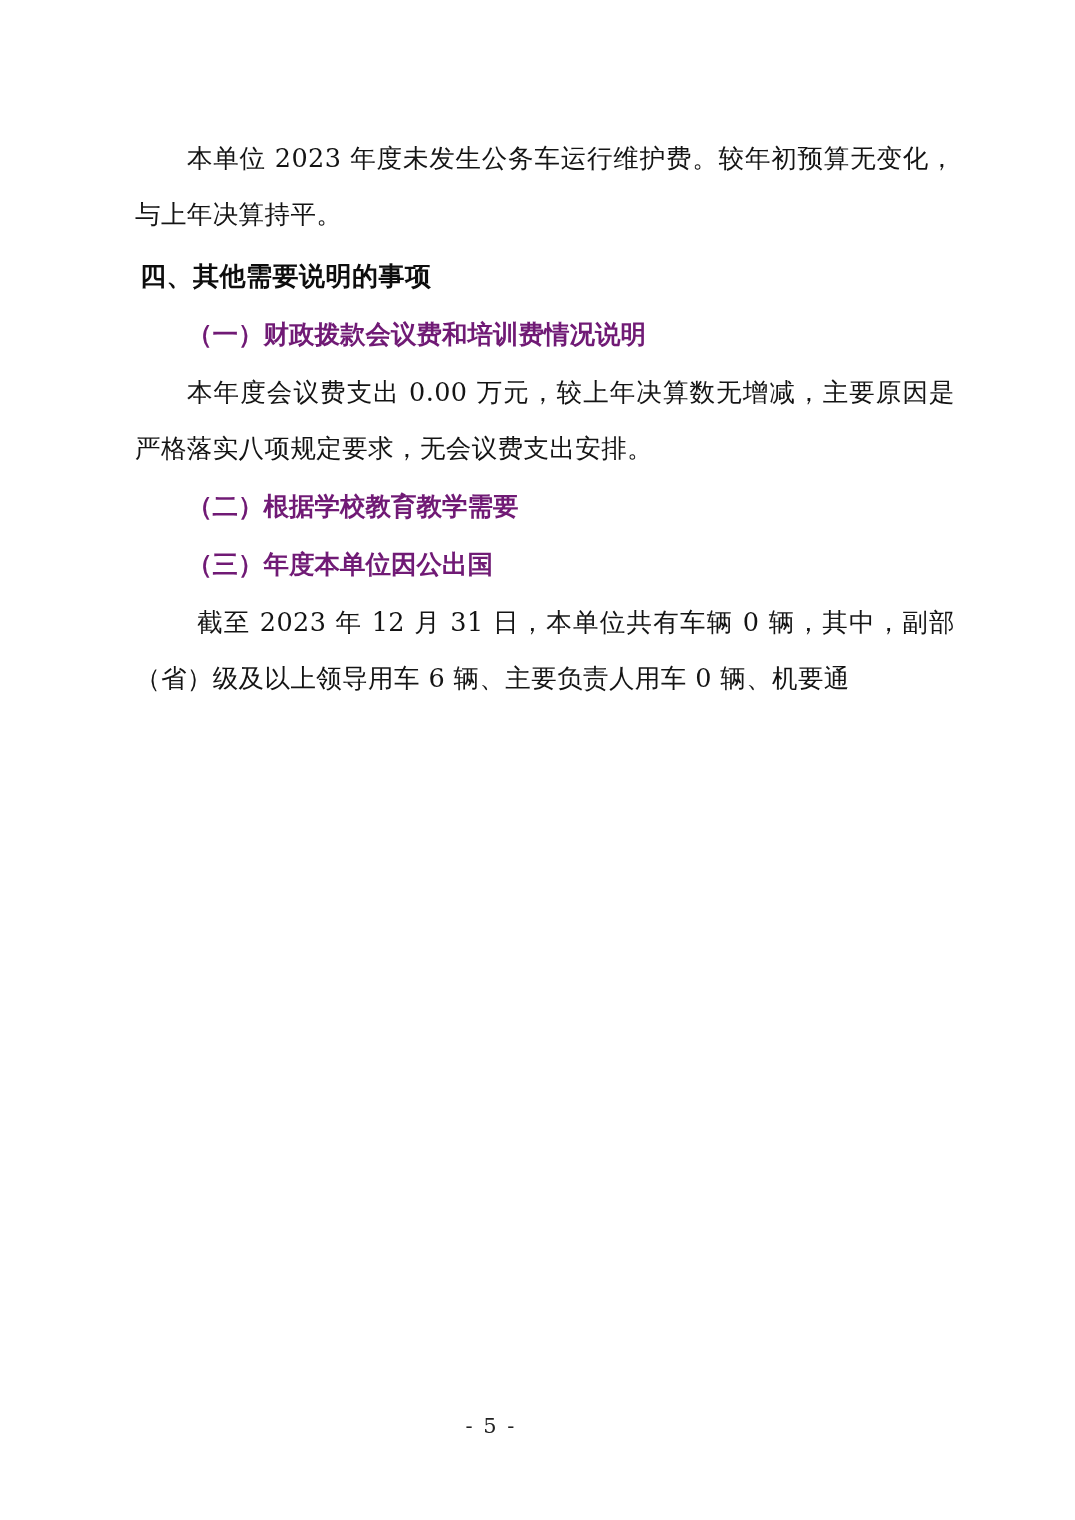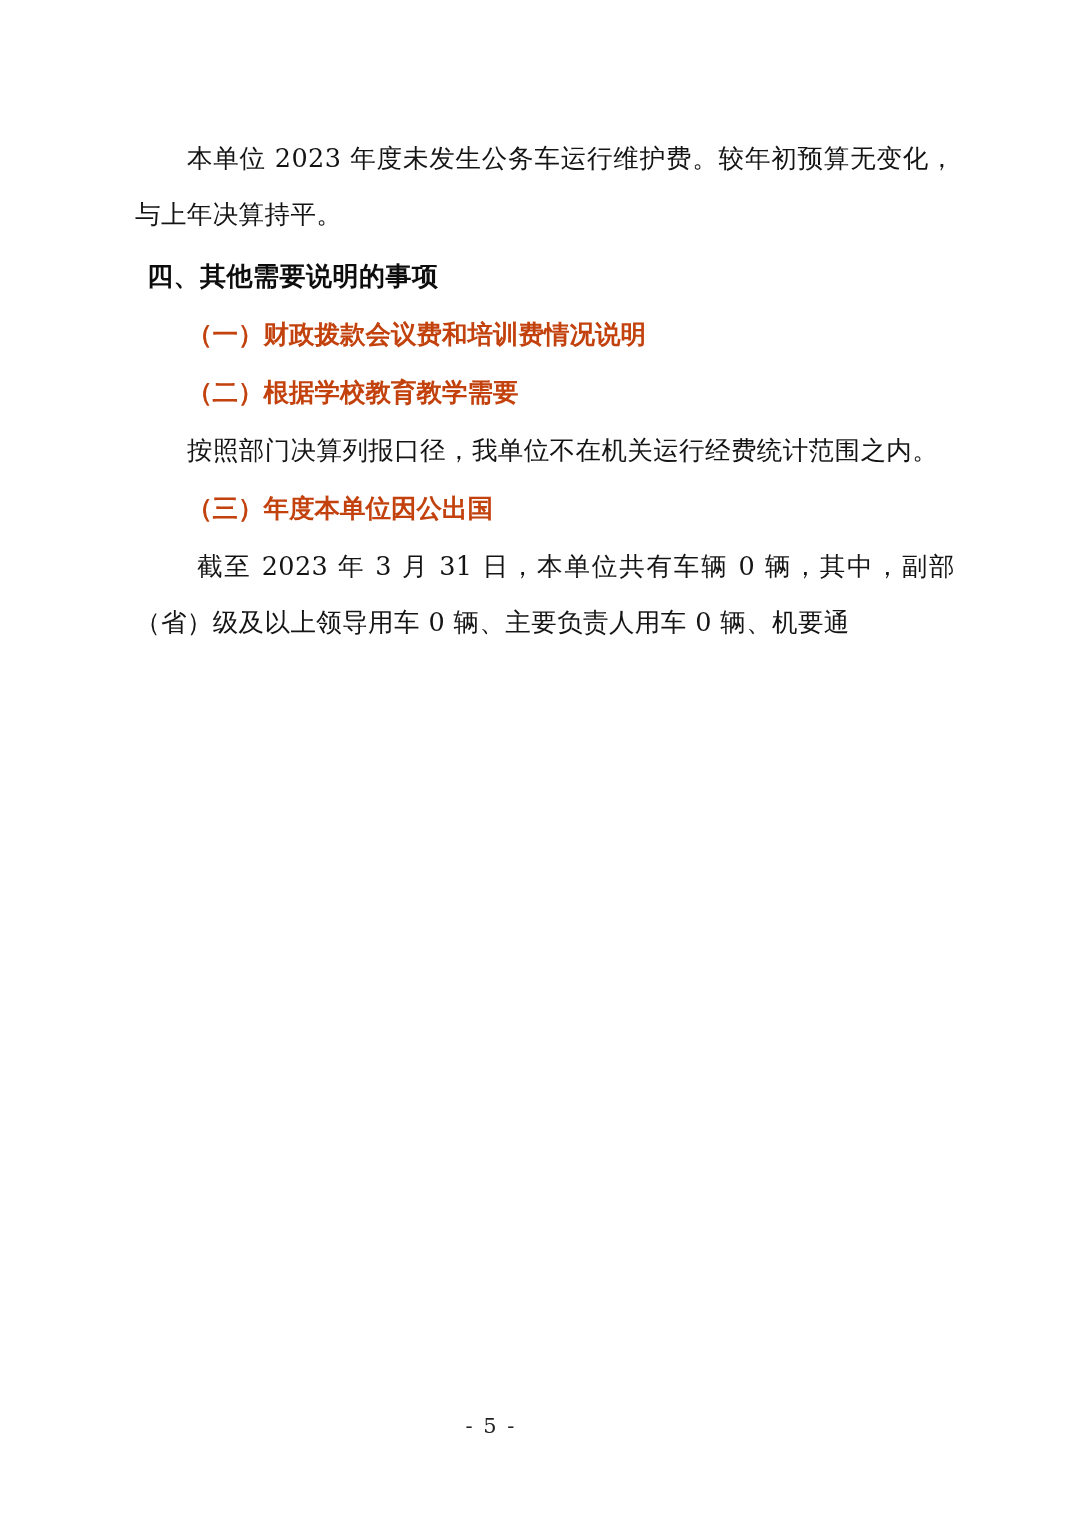--- a/index.html
+++ b/index.html
@@ -39,33 +39,33 @@
   p.indent {
     text-indent: 52px;
   }
   p.indent-wide {
     text-indent: 62px;
   }
   .heading {
     font-size: 26px;
     font-weight: 700;
     line-height: 56px;
-    margin: 6px 0 2px 12px;
+    margin: 6px 0 2px 5px;
     font-family: "DejaVu Sans", "Liberation Sans", sans-serif;
     letter-spacing: 0.5px;
     color: #0d0d0d;
   }
   .subheading {
     font-size: 25.5px;
     font-weight: 700;
     line-height: 56px;
     margin: 0 0 2px 0;
     text-indent: 52px;
     font-family: "DejaVu Sans", "Liberation Sans", sans-serif;
-    color: #c2410c;
+    color: #701a75;
   }
   .page-number {
     position: absolute;
     left: 0;
     right: 0;
     bottom: 92px;
     text-align: center;
     font-size: 21px;
     font-family: "DejaVu Serif", "Liberation Serif", serif;
     color: #222;
@@ -80,26 +80,26 @@
 
     <p class="indent">本单位 2023 年度未发生公务车运行维护费。较年初预算无变化，与上年决算持平。</p>
 
 
 
 
     <div class="heading">四、其他需要说明的事项</div>
 
     <div class="subheading">（一）财政拨款会议费和培训费情况说明</div>
 
+    <p class="indent">本年度会议费支出 0.00 万元，较上年决算数无增减，主要原因是严格落实八项规定要求，无会议费支出安排。</p>
 
 
     <div class="subheading">（二）根据学校教育教学需要</div>
 
-    <p class="indent">按照部门决算列报口径，我单位不在机关运行经费统计范围之内。</p>
 
     <div class="subheading">（三）年度本单位因公出国</div>
 
-    <p class="indent-wide">截至 2023 年 3 月 31 日，本单位共有车辆 0 辆，其中，副部（省）级及以上领导用车 0 辆、主要负责人用车 0 辆、机要通</p>
+    <p class="indent-wide">截至 2023 年 12 月 31 日，本单位共有车辆 0 辆，其中，副部（省）级及以上领导用车 6 辆、主要负责人用车 0 辆、机要通</p>
 
   </div>
 
   <div class="page-number">- 5 -</div>
 </div>
 
 </body></html>

